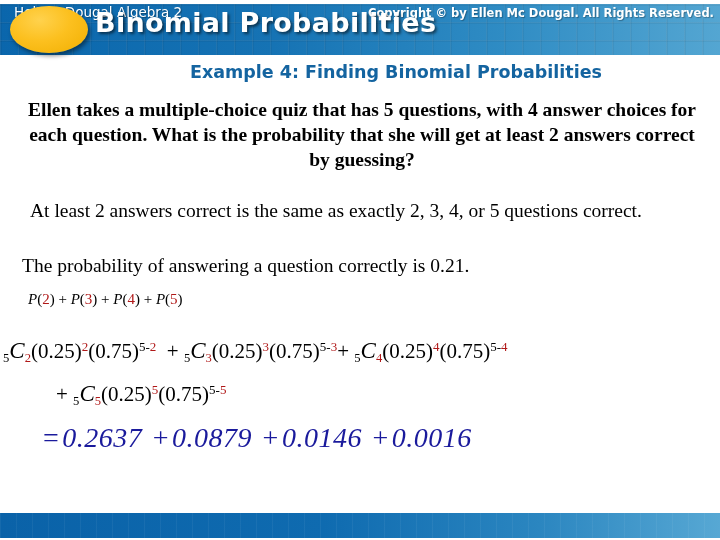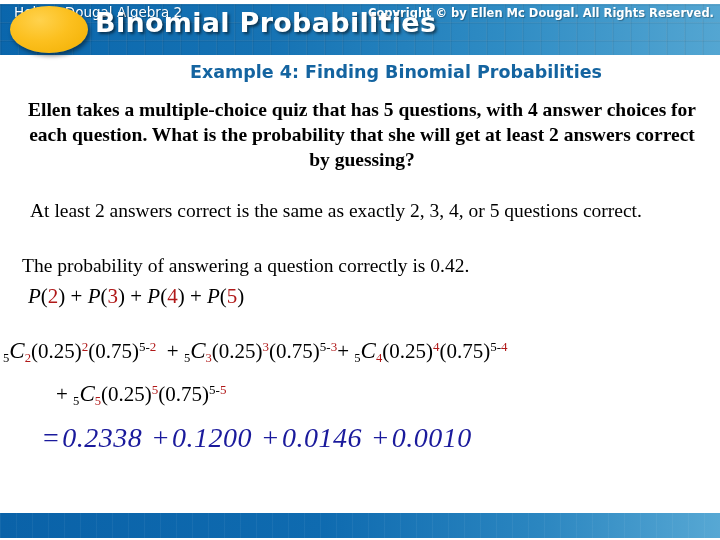--- a/index.html
+++ b/index.html
@@ -119,22 +119,22 @@
 
   
   .math-line {
     position: absolute;
     color: #000000;
     font-family: "Liberation Serif", serif;
     white-space: nowrap;
   }
   .psum-line {
     left: 28px;
-    top: 284px;
-    font-size: 21px;
+    top: 291px;
+    font-size: 15px;
   }
   .psum-line .var { font-style: italic; }
   .red { color: #b01818; }
   .redsup { color: #b01818; }
 
   .formula-line-1 {
     left: 3px;
     top: 338px;
     font-size: 21px;
   }
@@ -212,21 +212,21 @@
 <div class="header-band">
   <div class="header-grid-overlay"></div>
 </div>
 <div class="header-ellipse"></div>
 <div class="header-title">Binomial Probabilities</div>
 
 <div class="subtitle">Example 4: Finding Binomial Probabilities</div>
 
 <div class="problem-text">Ellen takes a multiple-choice quiz that has 5 questions, with 4 answer choices for each question. What is the probability that she will get at least 2 answers correct by guessing?</div>
 <div class="note-text">At least 2 answers correct is the same as exactly 2, 3, 4, or 5 questions correct.</div>
-<div class="prob-statement">The probability of answering a question correctly is 0.42.</div>
+<div class="prob-statement">The probability of answering a question correctly is 0.21.</div>
 
 <div class="math-line psum-line">
   <span class="var">P</span><span>(</span><span class="red">2</span><span>)</span>
   <span>+</span>
   <span class="var">P</span><span>(</span><span class="red">3</span><span>)</span>
   <span>+</span>
   <span class="var">P</span><span>(</span><span class="red">4</span><span>)</span>
   <span>+</span>
   <span class="var">P</span><span>(</span><span class="red">5</span><span>)</span>
 </div>
@@ -237,21 +237,21 @@
   <span><sub class="small">5</sub><span class="cvar">C</span><sub class="small red">3</sub></span><span>(<span>0.25</span>)<sup class="small redsup">3</sup></span><span>(<span>0.75</span>)<sup class="small">5-<span class="redsup">3</span></sup></span><span>+</span>
   <span><sub class="small">5</sub><span class="cvar">C</span><sub class="small red">4</sub></span><span>(<span>0.25</span>)<sup class="small redsup">4</sup></span><span>(<span>0.75</span>)<sup class="small">5-<span class="redsup">4</span></sup></span>
 </div>
 
 <div class="math-line formula-line-2">
   <span>+</span>
   <span><sub class="small">5</sub><span class="cvar">C</span><sub class="small red">5</sub></span><span>(<span>0.25</span>)<sup class="small redsup">5</sup></span><span>(<span>0.75</span>)<sup class="small">5-<span class="redsup">5</span></sup></span>
 </div>
 
 <div class="result-line">
-  <span class="op">=</span><span>0.2338</span>
-  <span class="op">+</span><span>0.1200</span>
+  <span class="op">=</span><span>0.2637</span>
+  <span class="op">+</span><span>0.0879</span>
   <span class="op">+</span><span>0.0146</span>
-  <span class="op">+</span><span>0.0010</span>
+  <span class="op">+</span><span>0.0016</span>
 </div>
 
 <div class="footer-band"></div>
 <div class="footer-left">Holt McDougal Algebra 2</div>
 <div class="footer-right">Copyright © by Ellen Mc Dougal. All Rights Reserved.</div>
 
 </body></html>

